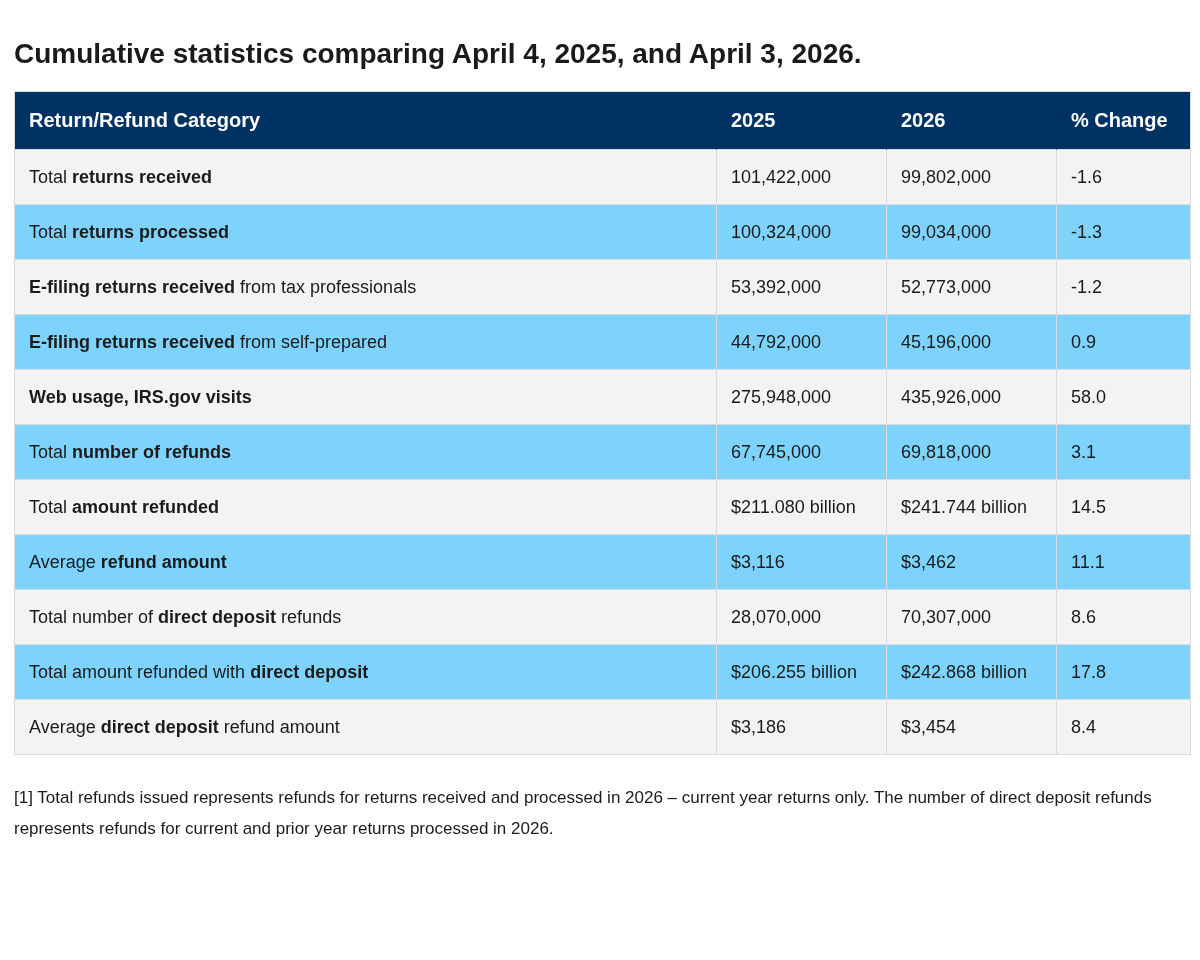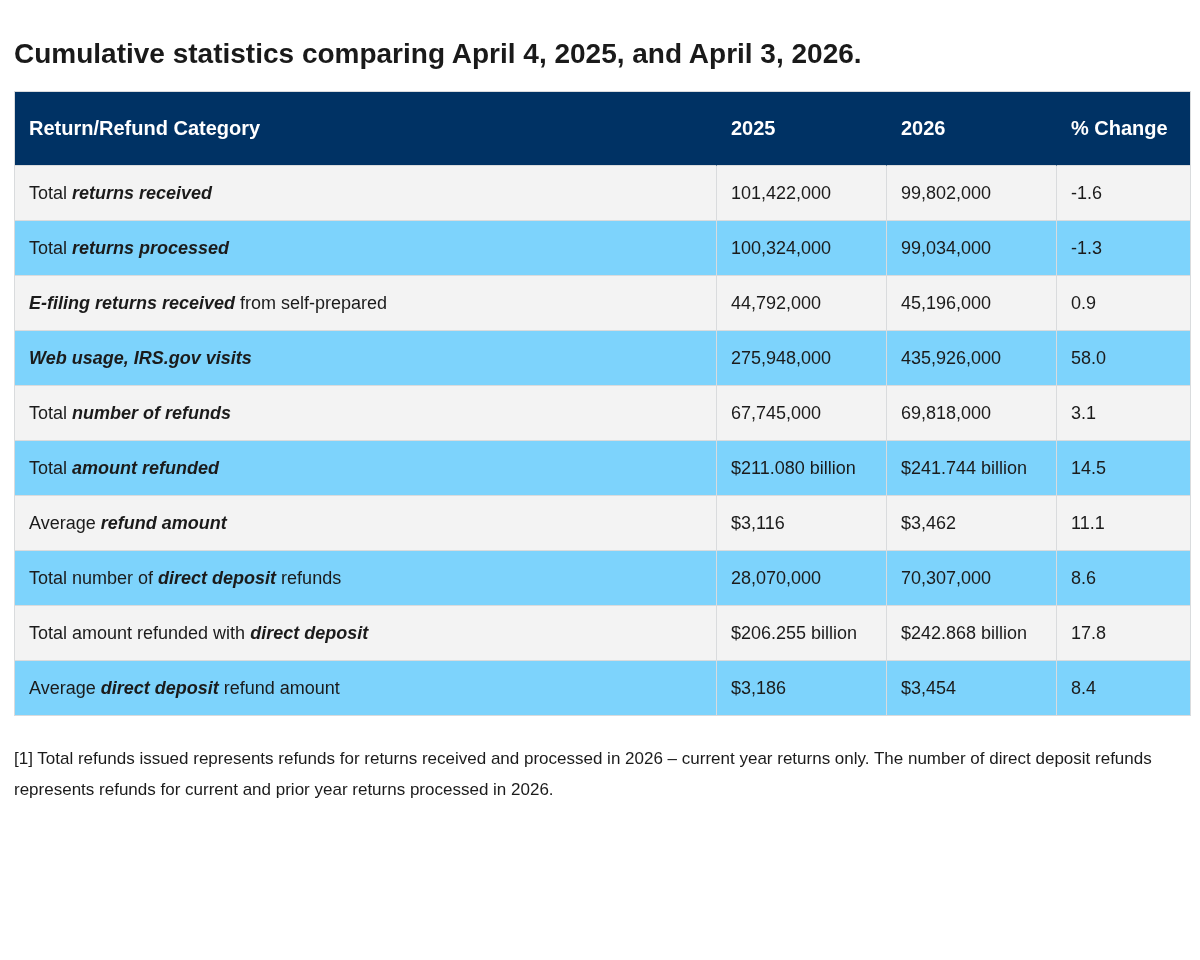--- a/index.html
+++ b/index.html
@@ -44,36 +44,36 @@
     border-bottom: 1px solid var(--border, #d9dbdd);
     text-align: left;
     vertical-align: middle;
     padding: 0 14px;
   }
   thead th {
     background: var(--header-bg, #003264);
     color: #ffffff;
     font-size: 20px;
     font-weight: 700;
-    height: 74px;
+    height: 58px;
     border-right-color: var(--header-bg, #003264);
   }
   thead th:last-child {
     border-right-color: var(--border, #d9dbdd);
   }
   tbody td {
     height: 55px;
     font-size: 18px;
     font-weight: 400;
     background: #7dd3fc;
   }
   tbody tr:nth-child(odd) td {
     background: var(--row-alt, #f3f3f3);
   }
-  .b { font-weight: 700; font-style: italic; }
+  .b { font-weight: 700; }
   col.c-cat    { width: 702px; }
   col.c-2025   { width: 170px; }
   col.c-2026   { width: 170px; }
   col.c-change { width: 134px; }
   p.footnote {
     font-size: 17px;
     line-height: 1.8;
     margin: 28px 0 0 0;
     width: 1176px;
     color: #1b1b1b;
@@ -107,20 +107,26 @@
           <td><span>Total </span><span class="b">returns received</span></td>
           <td>101,422,000</td>
           <td>99,802,000</td>
           <td>-1.6</td>
         </tr>
         <tr>
           <td><span>Total </span><span class="b">returns processed</span></td>
           <td>100,324,000</td>
           <td>99,034,000</td>
           <td>-1.3</td>
+        </tr>
+        <tr>
+          <td><span class="b">E-filing returns received</span><span> from tax professionals</span></td>
+          <td>53,392,000</td>
+          <td>52,773,000</td>
+          <td>-1.2</td>
         </tr>
         <tr>
           <td><span class="b">E-filing returns received</span><span> from self-prepared</span></td>
           <td>44,792,000</td>
           <td>45,196,000</td>
           <td>0.9</td>
         </tr>
         <tr>
           <td><span class="b">Web usage, IRS.gov visits</span></td>
           <td>275,948,000</td>

